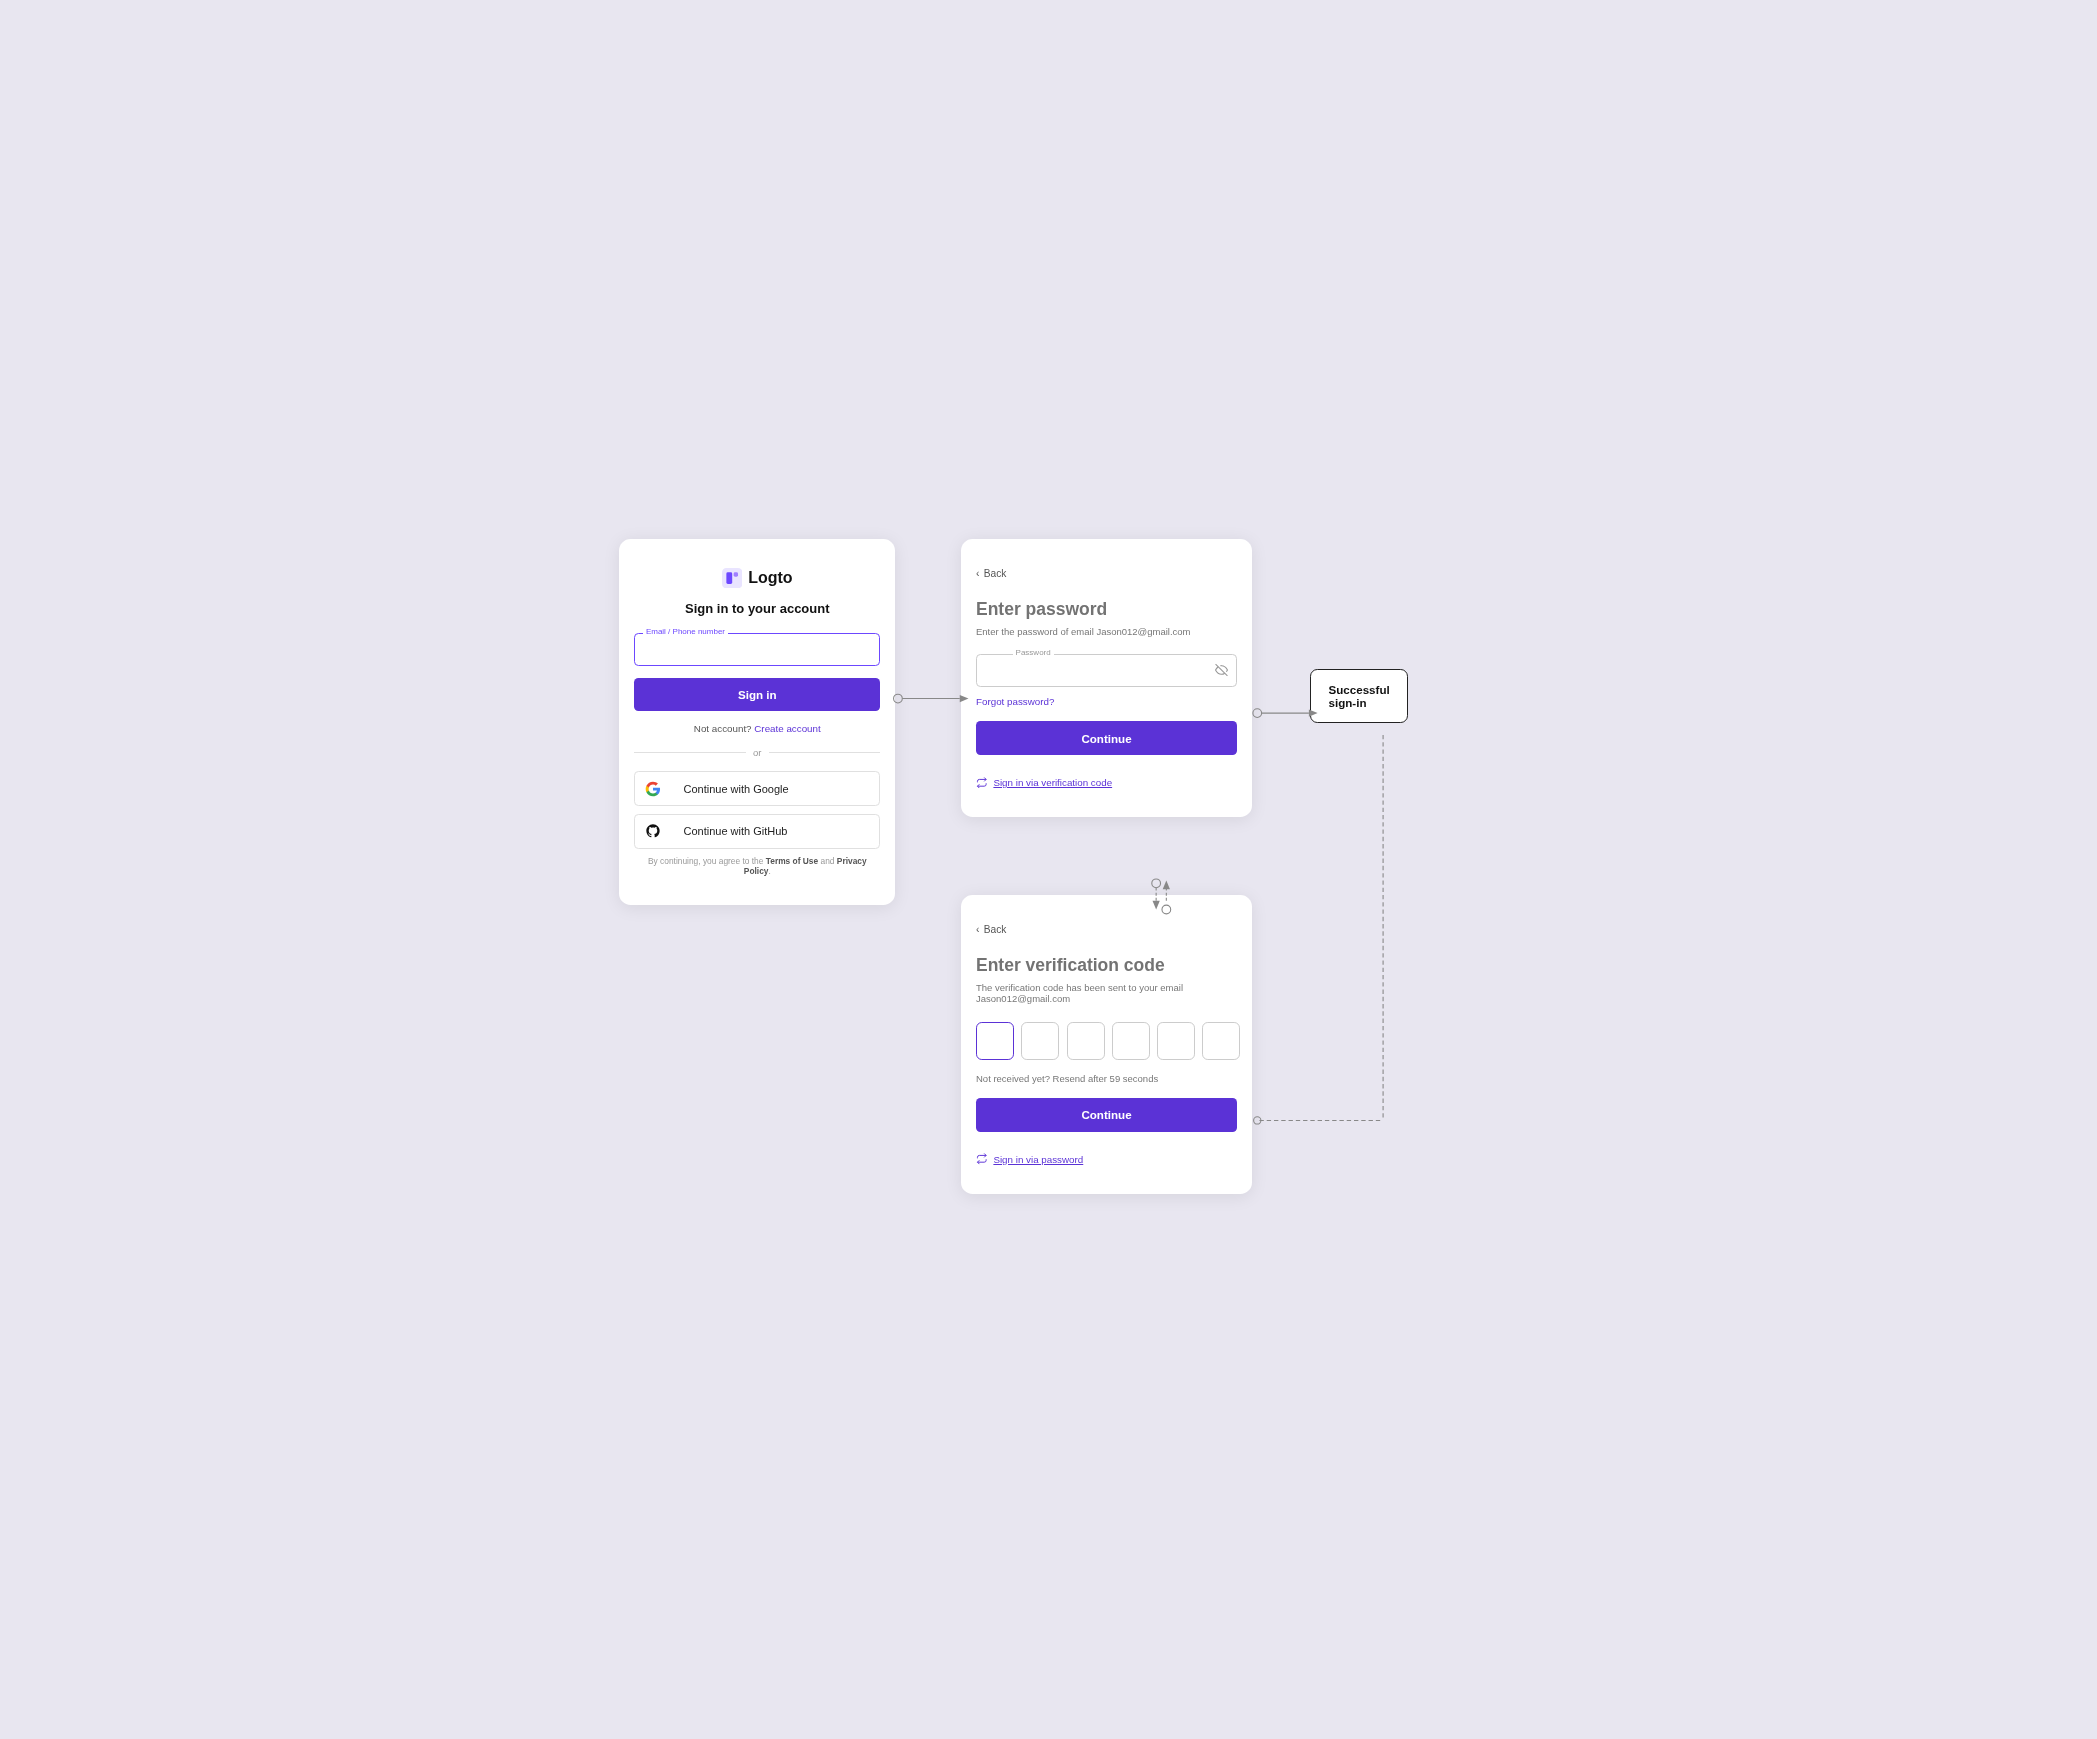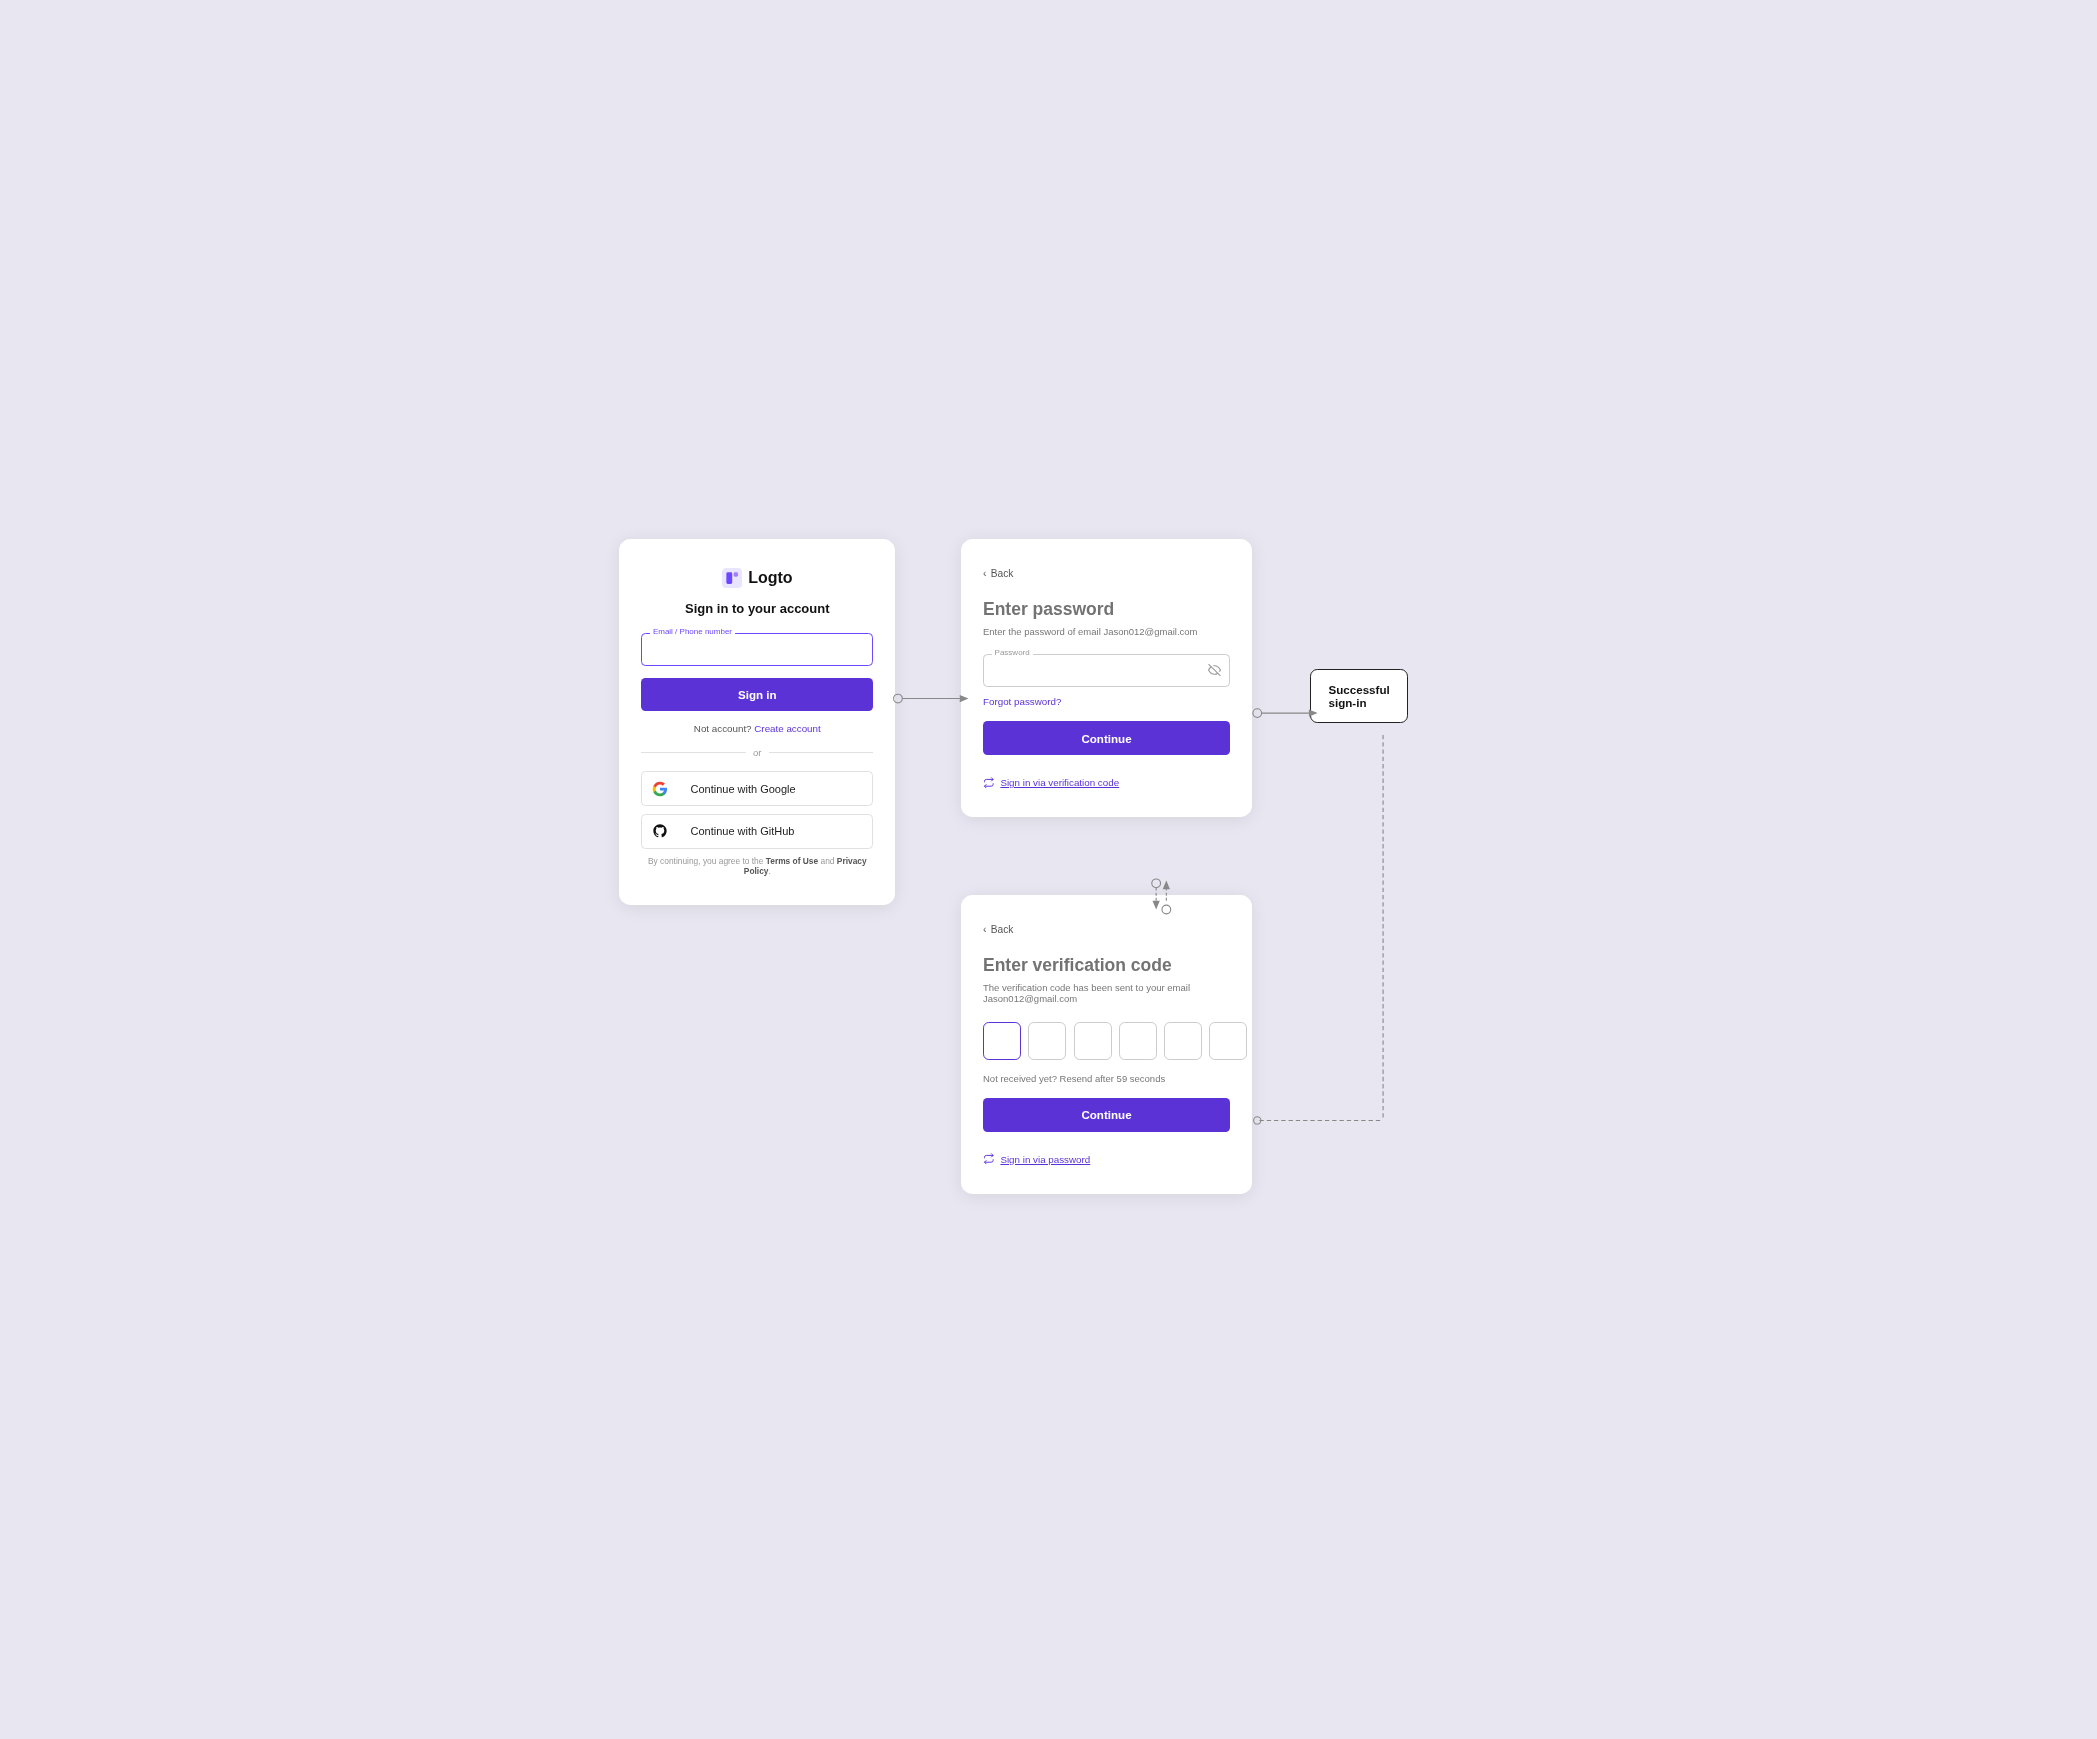--- a/index.html
+++ b/index.html
@@ -10,21 +10,21 @@
       display: flex;
       align-items: center;
       justify-content: center;
       padding: 29px 14.5px;
     }
 
     
     .card {
       background: #fff;
       border-radius: 11.6px;
-      padding: 29px 22px;
+      padding: 29px 15px;
       box-shadow: 0 2.9px 17.5px rgba(0,0,0,0.08);
     }
 
     
     .signin-card {
       width: 276px;
       flex-shrink: 0;
     }
     .logo-area {
       display: flex;
@@ -167,20 +167,21 @@
       color: #777;
       margin-bottom: 17.5px;
     }
     .password-field {
       position: relative;
       margin-bottom: 8.7px;
     }
     .password-field .field-label {
       color: #999;
       font-size: 8px;
+      margin-left: 28px;
     }
     .password-input {
       width: 100%;
       border: 1.1px solid #ccc;
       border-radius: 4.4px;
       padding: 9.5px 29px 9.5px 10.2px;
       font-size: 11px;
       outline: none;
       color: #111;
     }

